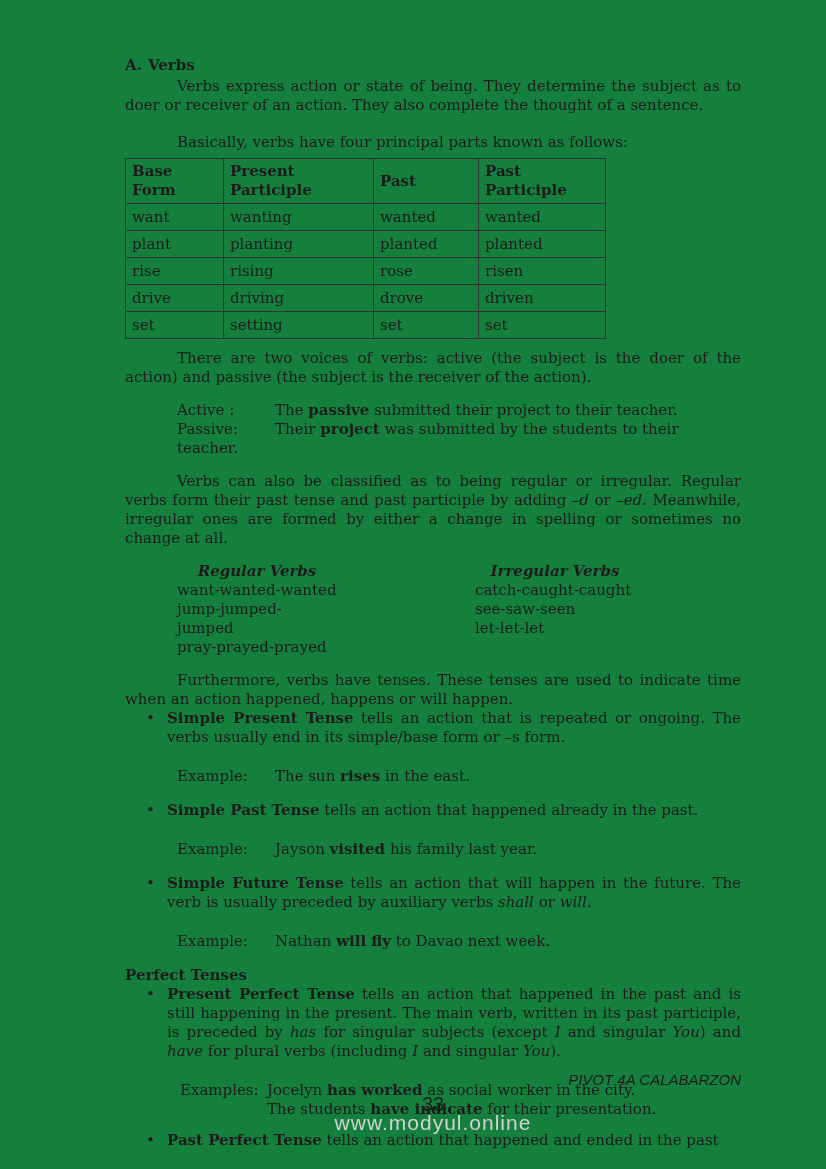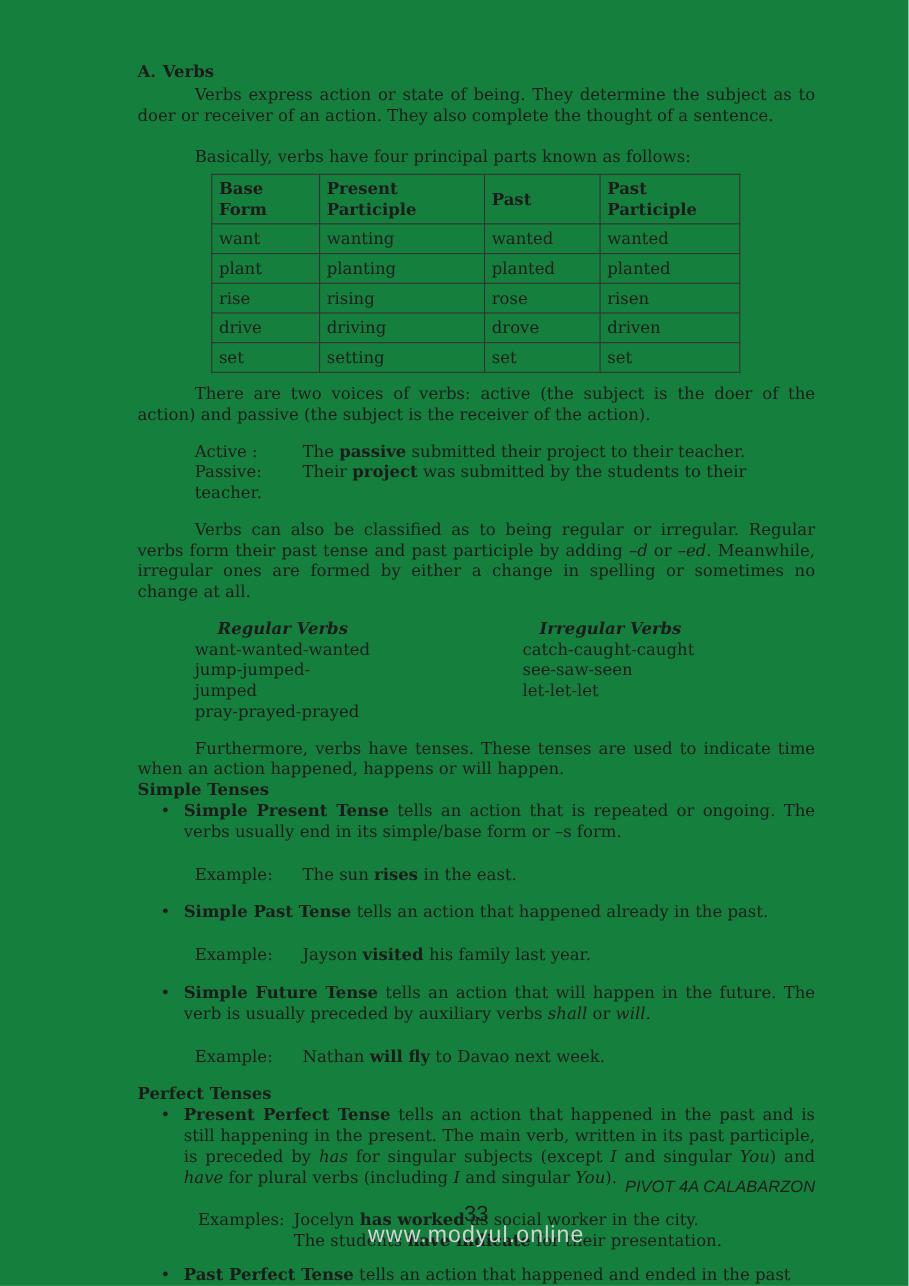--- a/index.html
+++ b/index.html
@@ -26,21 +26,20 @@
   .heading .hletter { display: inline-block; width: 23px; }
 
   .mb6  { margin-bottom: 6px; }
   .mb14 { margin-bottom: 14px; }
   .mb15 { margin-bottom: 15px; }
   .mb16 { }
   .mb18 { margin-bottom: 18px; }
 
   table.pp-table {
     border-collapse: collapse;
-    margin-left: 67px;
     margin-bottom: 10px;
   }
   table.pp-table th, table.pp-table td {
     border: 1px solid #333333;
     padding: 3px 6px;
     height: 20px;
     font-size: 15px;
     line-height: 19px;
     text-align: left;
     vertical-align: middle;
@@ -181,21 +180,20 @@
     <div class="vcol-2">
       <div class="vtitle">Irregular Verbs</div>
       <div>catch-caught-caught</div>
       <div>see-saw-seen</div>
       <div>let-let-let</div>
     </div>
   </div>
 
   <p class="indent justify mb16">Furthermore, verbs have tenses. These tenses are used to indicate time when an action happened, happens or will happen.</p>
 
-  <div class="subhead">Simple Tenses</div>
 
   <div class="bullet mb15">
     <span class="marker">•</span>
     <div class="justify"><span class="b">Simple Present Tense</span><span> tells an action that is repeated or ongoing. The verbs usually end in its simple/base form or –s form.</span></div>
     <div class="example">
       <span class="exlabel">Example:</span><span><span>The sun </span><span class="b">rises</span><span> in the east.</span></span>
     </div>
   </div>
 
   <div class="bullet mb15">

